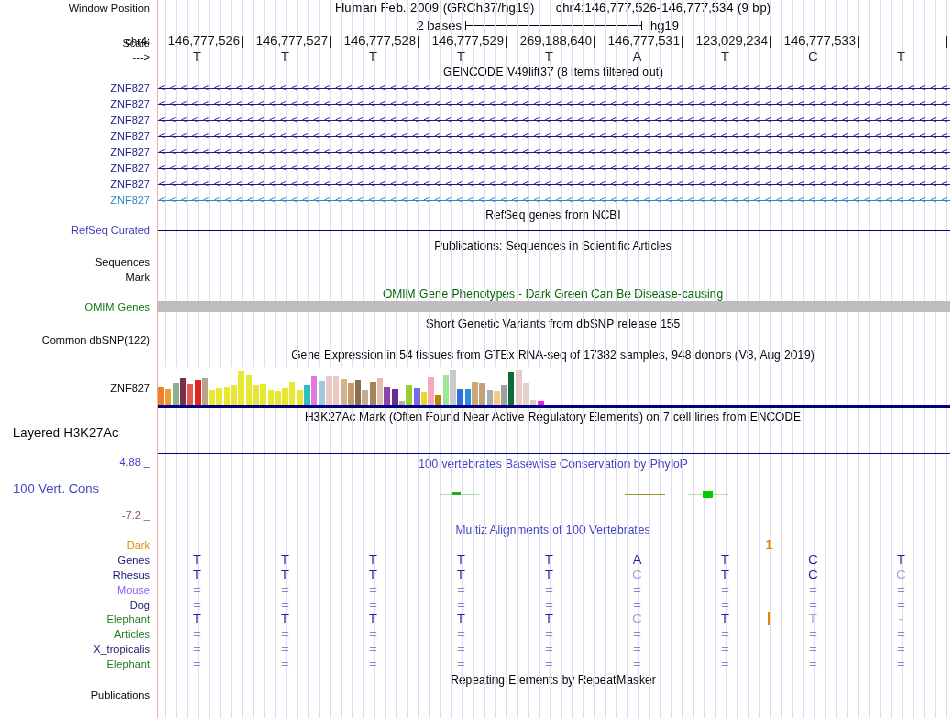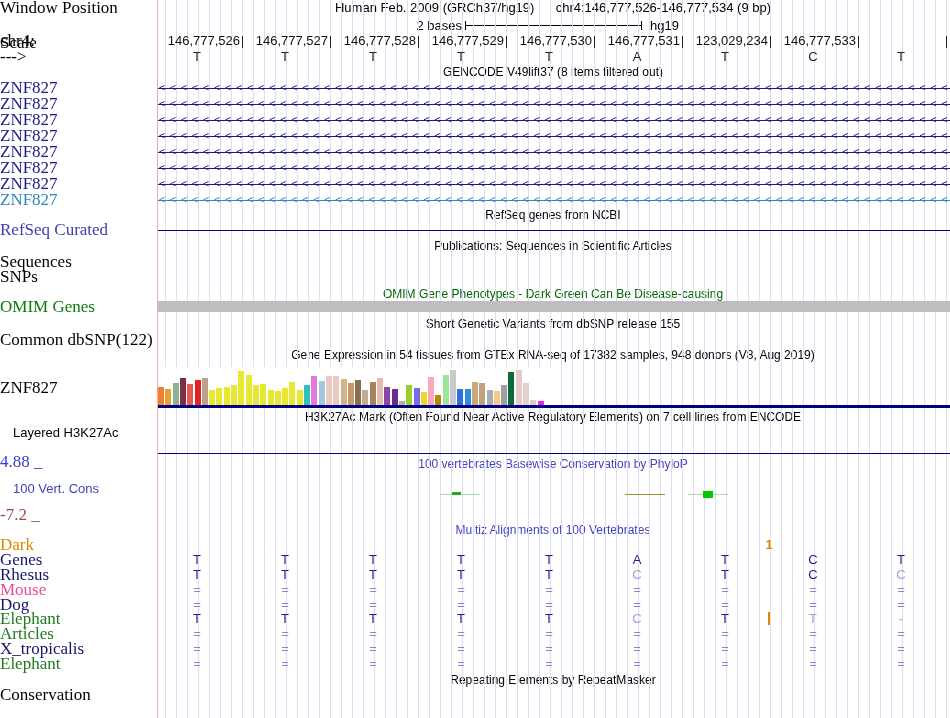--- a/index.html
+++ b/index.html
@@ -1,19 +1,19 @@
 <!DOCTYPE html>
 <html><head>
 <meta charset="utf-8">
 <style>
   html,body{margin:0;padding:0;background:#fff;}
   #app{position:relative;width:950px;height:718px;background:#ffffff;overflow:hidden;
        font-family:"Liberation Sans","DejaVu Sans",sans-serif;color:#000;}
   .abs{position:absolute;}
-  .lab{position:absolute;left:0;width:150px;font-size:17px;line-height:14px;white-space:nowrap;font-family:Liberation Serif, serif;}
+  .lab{position:absolute;left:0;width:150px;text-align:right;font-size:11px;line-height:14px;white-space:nowrap;}
   .labL{position:absolute;left:13px;font-size:13px;line-height:14px;white-space:nowrap;}
   .title{position:absolute;left:158px;width:790px;text-align:center;font-size:12px;line-height:13px;white-space:nowrap;}
   .tick{position:absolute;width:1px;background:#222;}
   .base{position:absolute;width:24px;text-align:center;font-size:13px;line-height:14px;color:#222;}
   .coord{position:absolute;text-align:right;font-size:13px;line-height:14px;color:#111;white-space:nowrap;}
   .chev{position:absolute;left:159px;width:789px;height:10px;overflow:hidden;white-space:nowrap;
         font-family:"DejaVu Sans Mono",monospace;font-size:10px;line-height:10px;letter-spacing:5px;}
   .mcell{position:absolute;width:24px;text-align:center;font-size:13px;line-height:14px;}
   .bar{position:absolute;width:6px;}
 </style>
@@ -45,29 +45,29 @@
   <div class="title" style="top: 288px; color: rgb(0, 100, 0);">OMIM Gene Phenotypes - Dark Green Can Be Disease-causing</div>
   <div class="title" style="top:318px">Short Genetic Variants from dbSNP release 155</div>
   <div class="title" style="top:349px">Gene Expression in 54 tissues from GTEx RNA-seq of 17382 samples, 948 donors (V8, Aug 2019)</div>
   <div class="title" style="top:411px">H3K27Ac Mark (Often Found Near Active Regulatory Elements) on 7 cell lines from ENCODE</div>
   <div class="title" style="top: 458px; color: rgb(64, 64, 196);">100 vertebrates Basewise Conservation by PhyloP</div>
   <div class="title" style="top: 524px; color: rgb(64, 64, 196);">Multiz Alignments of 100 Vertebrates</div>
   <div class="title" style="top:674px">Repeating Elements by RepeatMasker</div>
 
   <div class="lab" style="top: 223px; color: rgb(60, 60, 180);">RefSeq Curated</div>
   <div class="lab" style="top:255px">Sequences</div>
-  <div class="lab" style="top:270px">SNPs</div>
+  <div class="lab" style="top:270px">Mark</div>
   <div class="lab" style="top: 300px; color: rgb(10, 122, 10);">OMIM Genes</div>
   <div class="lab" style="top:333px">Common dbSNP(122)</div>
   <div class="lab" style="top:381px">ZNF827</div>
   <div class="labL" style="top:426px">Layered H3K27Ac</div>
   <div class="lab" style="top: 455px; color: rgb(60, 60, 192);">4.88 _</div>
   <div class="labL" style="top: 482px; color: rgb(64, 64, 196);">100 Vert. Cons</div>
   <div class="lab" style="top: 508px; color: rgb(160, 72, 72);">-7.2 _</div>
-  <div class="lab" style="top:688px">Conservation</div>
+  <div class="lab" style="top:688px">Publications</div>
 
   <div id="gfx">
       <div class="abs" style="position:absolute;left:165px;top:0;width:1px;height:718px;background:#DCDCF2"></div>
       <div class="abs" style="position:absolute;left:176px;top:0;width:1px;height:718px;background:#DCDCF2"></div>
       <div class="abs" style="position:absolute;left:187px;top:0;width:1px;height:718px;background:#DCDCF2"></div>
       <div class="abs" style="position:absolute;left:198px;top:0;width:1px;height:718px;background:#DCDCF2"></div>
       <div class="abs" style="position:absolute;left:209px;top:0;width:1px;height:718px;background:#DCDCF2"></div>
       <div class="abs" style="position:absolute;left:220px;top:0;width:1px;height:718px;background:#DCDCF2"></div>
       <div class="abs" style="position:absolute;left:231px;top:0;width:1px;height:718px;background:#DCDCF2"></div>
       <div class="abs" style="position:absolute;left:242px;top:0;width:1px;height:718px;background:#DCDCF2"></div>
@@ -138,21 +138,21 @@
       <div class="abs" style="position:absolute;left:157px;top:0;width:1px;height:718px;background:#F2ABAB"></div>
       <div class="tick" style="left:242px;top:36px;height:12px"></div>
       <div class="coord" style="left:156px;top:34px;width:84px">146,777,526</div>
       <div class="tick" style="left:330px;top:36px;height:12px"></div>
       <div class="coord" style="left:244px;top:34px;width:84px">146,777,527</div>
       <div class="tick" style="left:418px;top:36px;height:12px"></div>
       <div class="coord" style="left:332px;top:34px;width:84px">146,777,528</div>
       <div class="tick" style="left:506px;top:36px;height:12px"></div>
       <div class="coord" style="left:420px;top:34px;width:84px">146,777,529</div>
       <div class="tick" style="left:594px;top:36px;height:12px"></div>
-      <div class="coord" style="left:508px;top:34px;width:84px">146,777,530</div>
+      <div class="coord" style="left:508px;top:34px;width:84px">269,188,640</div>
       <div class="tick" style="left:682px;top:36px;height:12px"></div>
       <div class="coord" style="left:596px;top:34px;width:84px">146,777,531</div>
       <div class="tick" style="left:770px;top:36px;height:12px"></div>
       <div class="coord" style="left:684px;top:34px;width:84px">123,029,234</div>
       <div class="tick" style="left:858px;top:36px;height:12px"></div>
       <div class="coord" style="left:772px;top:34px;width:84px">146,777,533</div>
       <div class="tick" style="left:946px;top:36px;height:12px"></div>
       <div class="base" style="left:185px;top:50px">T</div>
       <div class="base" style="left:273px;top:50px">T</div>
       <div class="base" style="left:361px;top:50px">T</div>
@@ -320,19 +320,19 @@
     <div class="lab" style="top: 97px; color: rgb(26, 26, 140);">ZNF827</div>
     <div class="lab" style="top: 113px; color: rgb(26, 26, 140);">ZNF827</div>
     <div class="lab" style="top: 129px; color: rgb(26, 26, 140);">ZNF827</div>
     <div class="lab" style="top: 145px; color: rgb(26, 26, 140);">ZNF827</div>
     <div class="lab" style="top: 161px; color: rgb(26, 26, 140);">ZNF827</div>
     <div class="lab" style="top: 177px; color: rgb(26, 26, 140);">ZNF827</div>
     <div class="lab" style="top: 193px; color: rgb(46, 134, 193);">ZNF827</div>
     <div class="lab" style="top: 538px; color: rgb(221, 136, 0);">Dark</div>
     <div class="lab" style="top: 553px; color: rgb(20, 20, 107);">Genes</div>
     <div class="lab" style="top: 568px; color: rgb(20, 20, 107);">Rhesus</div>
-    <div class="lab" style="top: 583px; color: #ec4899;">Mouse</div>
+    <div class="lab" style="top: 583px; color: #8b5cf6;">Mouse</div>
     <div class="lab" style="top: 598px; color: rgb(20, 20, 107);">Dog</div>
     <div class="lab" style="top: 612px; color: rgb(30, 122, 30);">Elephant</div>
     <div class="lab" style="top: 627px; color: rgb(30, 122, 30);">Articles</div>
     <div class="lab" style="top: 642px; color: rgb(20, 20, 107);">X_tropicalis</div>
     <div class="lab" style="top: 657px; color: rgb(30, 122, 30);">Elephant</div>
   </div>
 
 </body></html>

